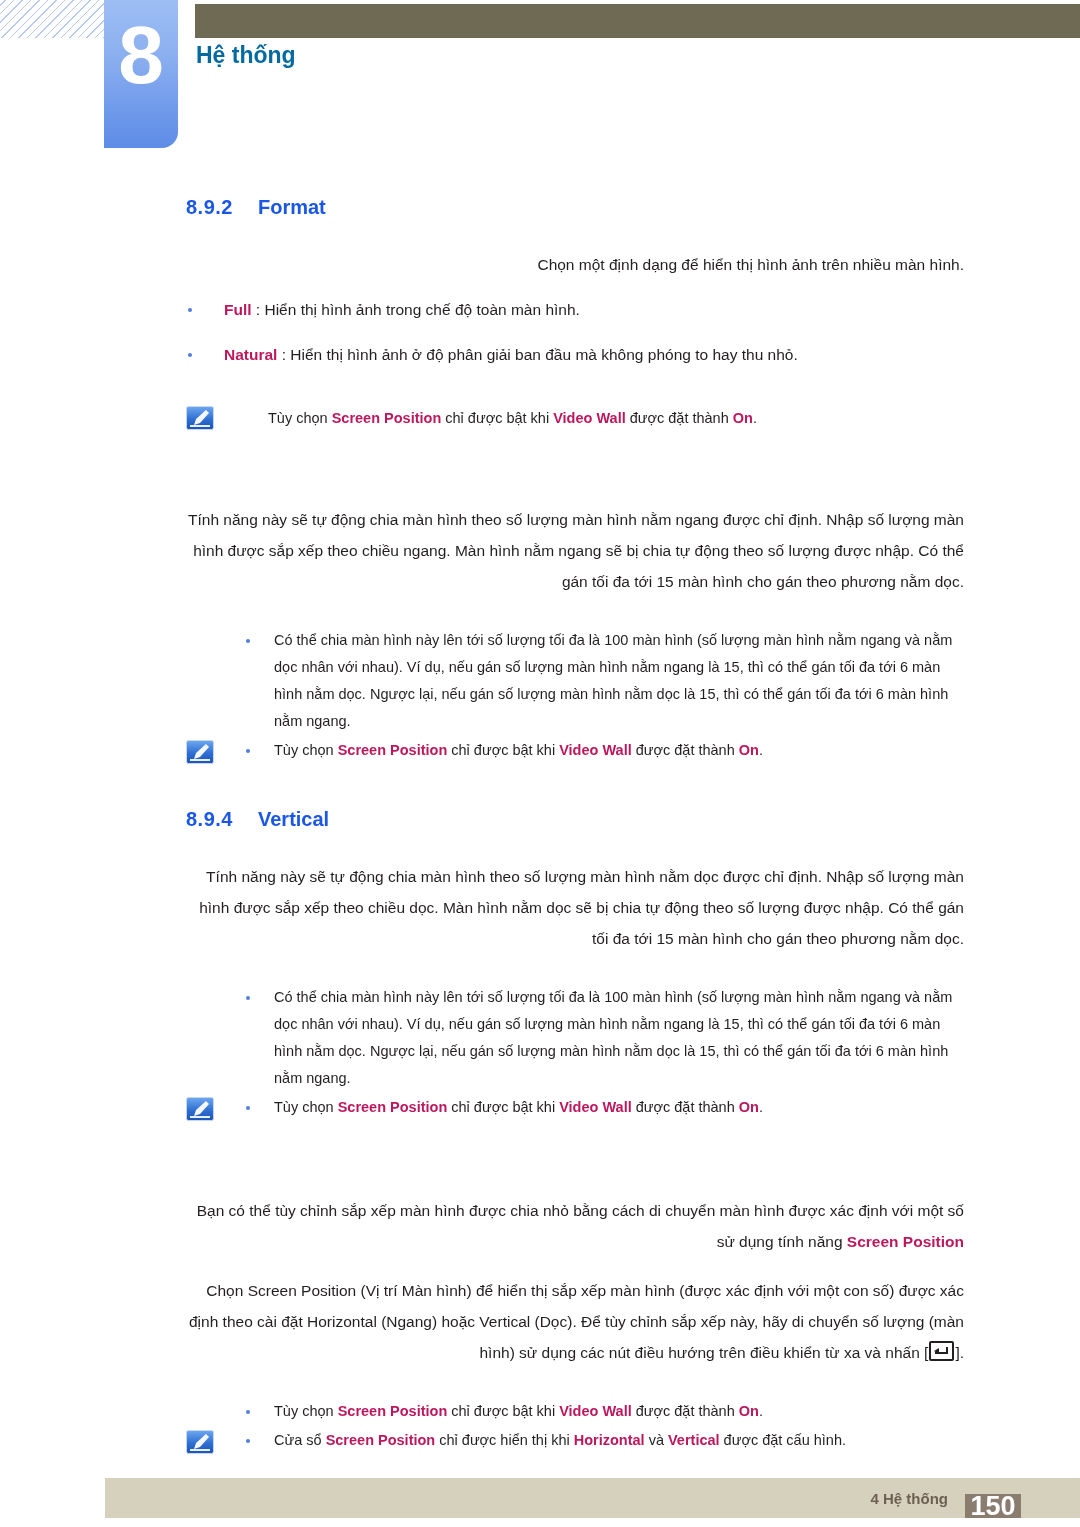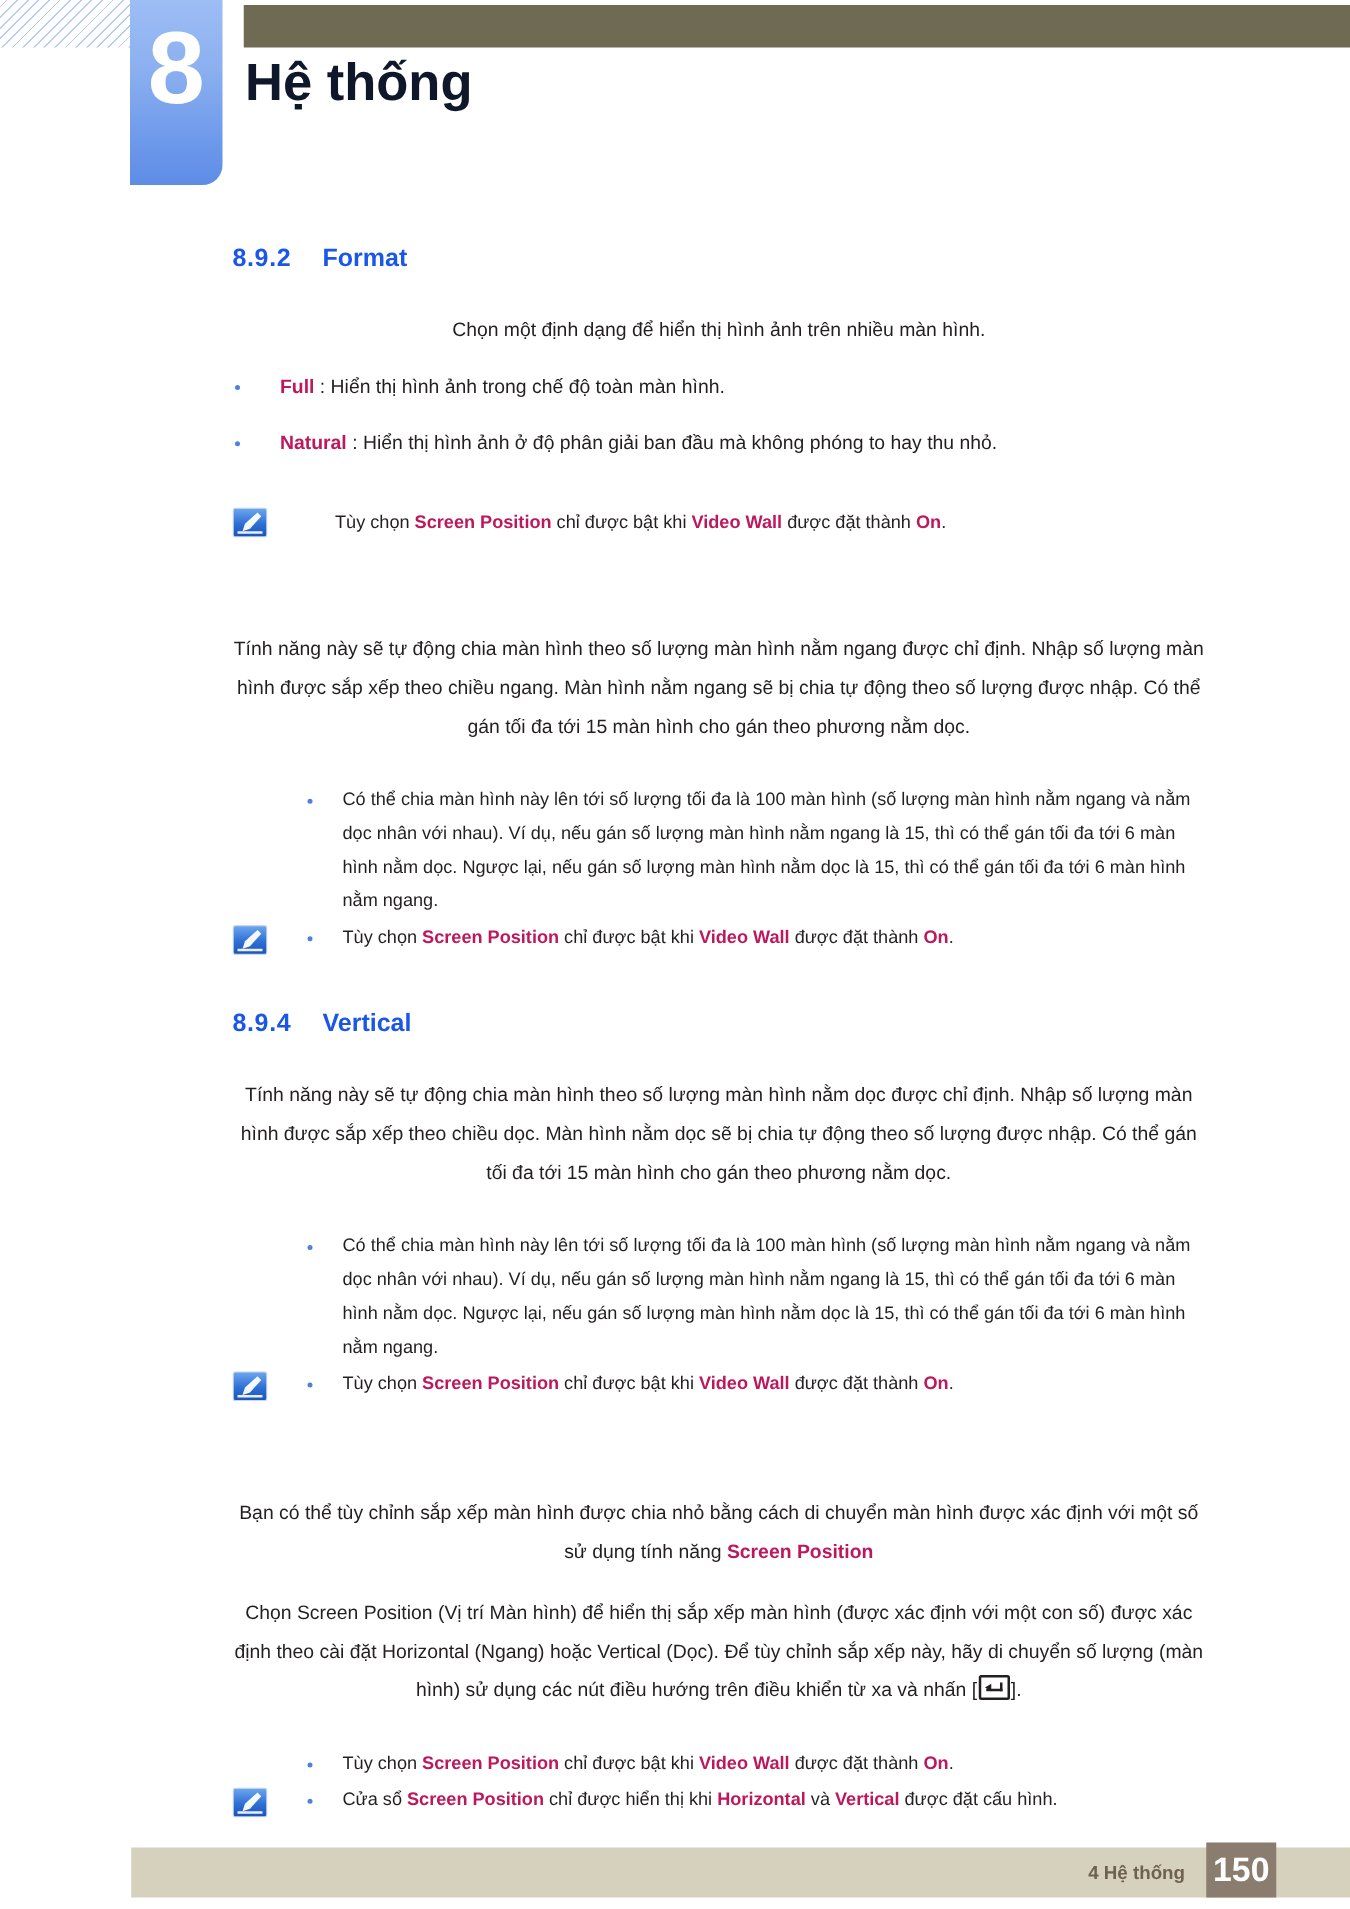--- a/index.html
+++ b/index.html
@@ -58,23 +58,23 @@
     left: 195px;
     top: 4px;
     right: 0;
     height: 34px;
     background: #6e6a53;
   }
   .chapter-title {
     position: absolute;
     left: 196px;
     top: 42px;
-    font-size: 42px;
-    font-weight: bold;
-    color: #0f172a;
+    font-size: 23px;
+    font-weight: bold;
+    color: #0369a1;
     letter-spacing: 0px;
   }
 
   
   .content {
     position: absolute;
     left: 0;
     top: 196px;
     width: 1032px;
   }
@@ -101,21 +101,21 @@
   .sec-head {
     padding-left: 186px;
     padding-right: 68px;
   }
 
   p.para {
     margin: 0;
     font-size: 15.5px;
     line-height: 31px;
     color: #231f20;
-    text-align: center;
+    text-align: right;
   }
 
   
   ul.term-list {
     list-style: none;
     margin: 0;
     padding: 0;
   }
   ul.term-list > li {
     position: relative;
@@ -233,21 +233,21 @@
     bottom: 20px;
     font-size: 15px;
     font-weight: bold;
     color: #6e6152;
   }
   .footer-page {
     position: absolute;
     right: 59px;
     bottom: 9px;
     width: 56px;
-    height: 44px;
+    height: 24px;
     background: #8a7d70;
     color: #ffffff;
     font-size: 27px;
     font-weight: bold;
     display: flex;
     align-items: center;
     justify-content: center;
     letter-spacing: 0px;
   }
 

